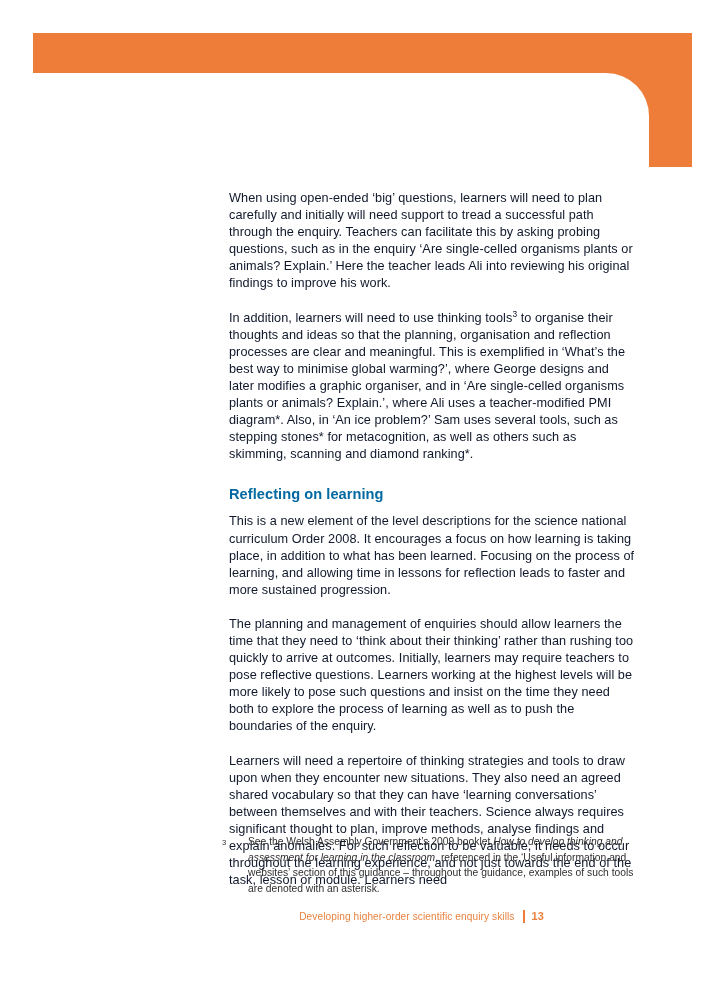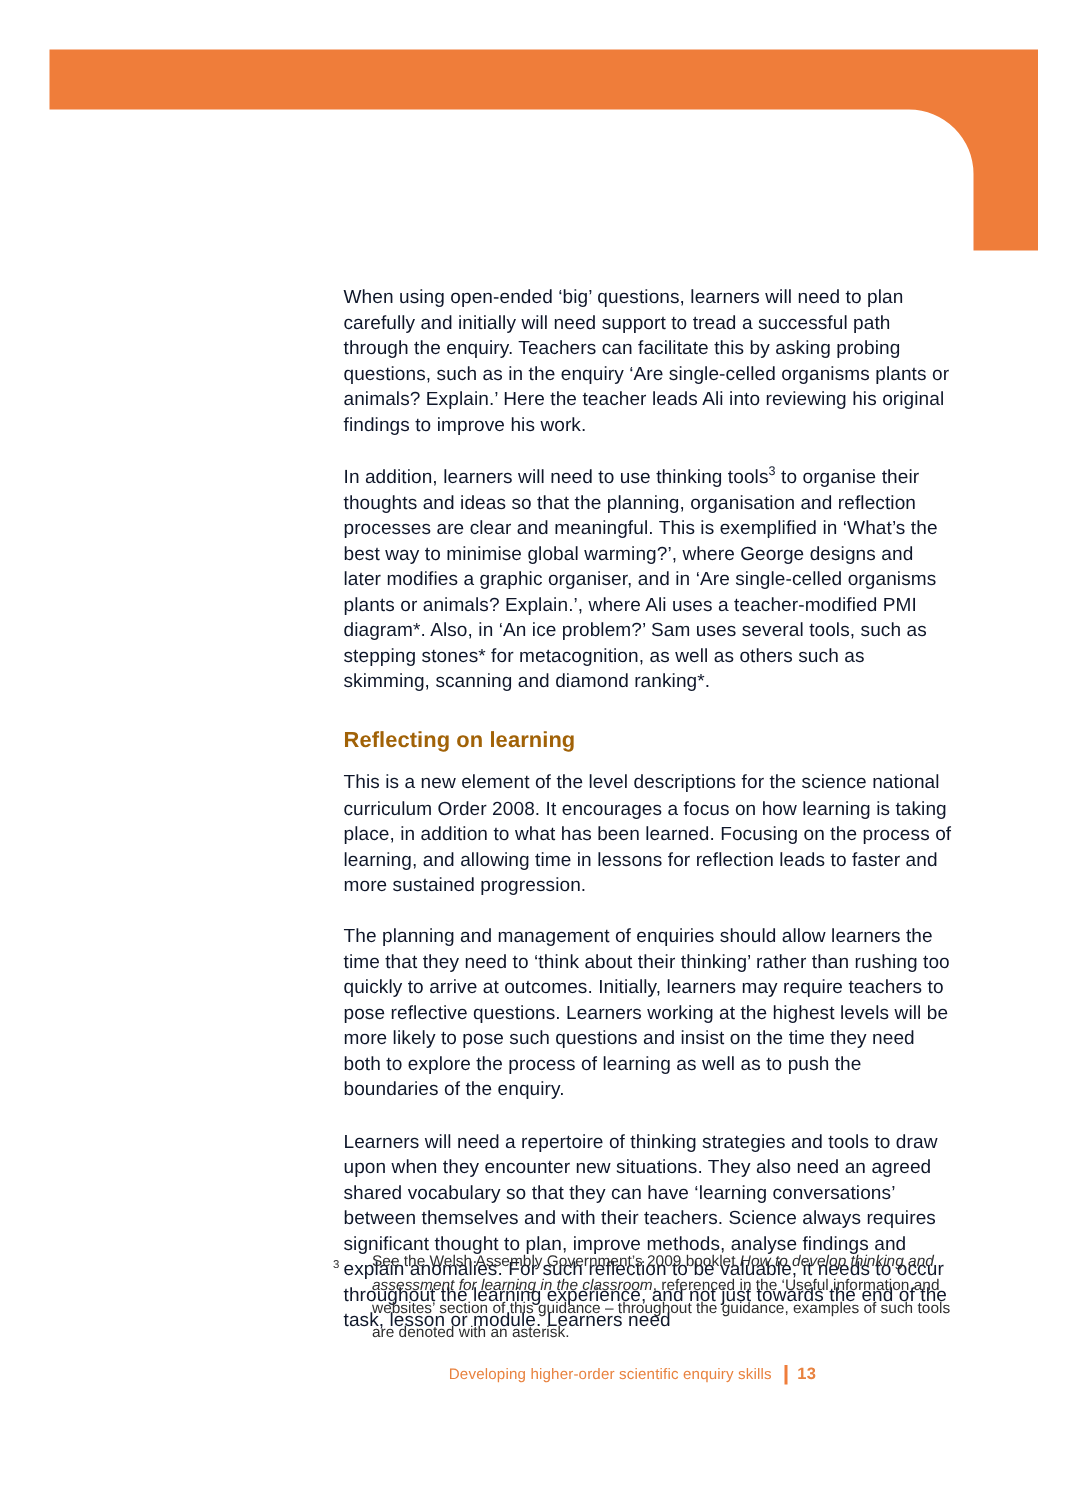--- a/index.html
+++ b/index.html
@@ -47,21 +47,21 @@
     letter-spacing: 0.005em;
   }
   .para.tight {
     margin-bottom: 4px;
   }
   .section-heading {
     margin: 22px 0 10px 0;
     font-size: 14.6px;
     line-height: 18px;
     font-weight: bold;
-    color: #a16207;
+    color: #0369a1;
     letter-spacing: 0.004em;
   }
   sup.fn-ref {
     font-size: 8.4px;
     vertical-align: super;
     line-height: 0;
   }
 
   
   .footnote {

